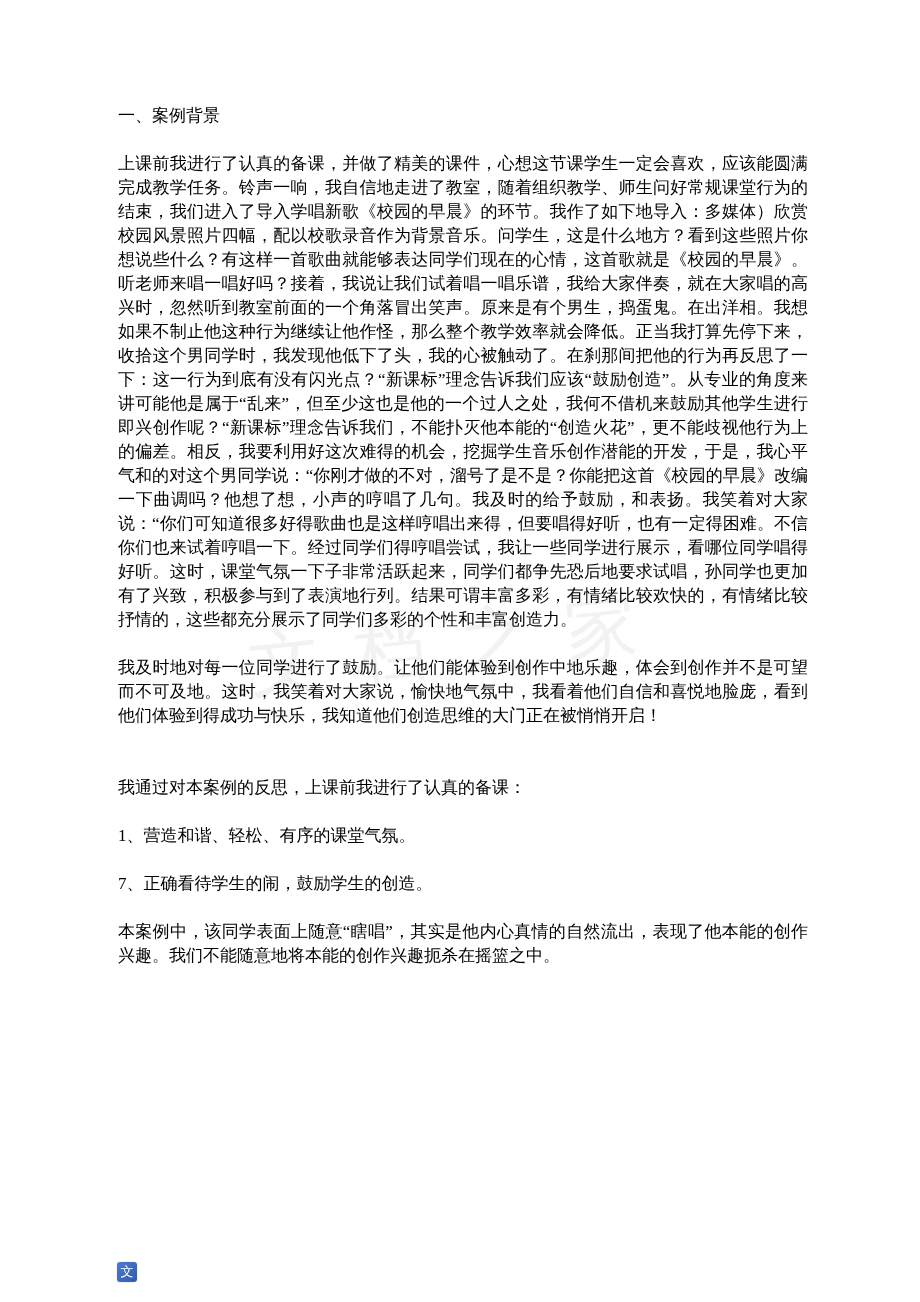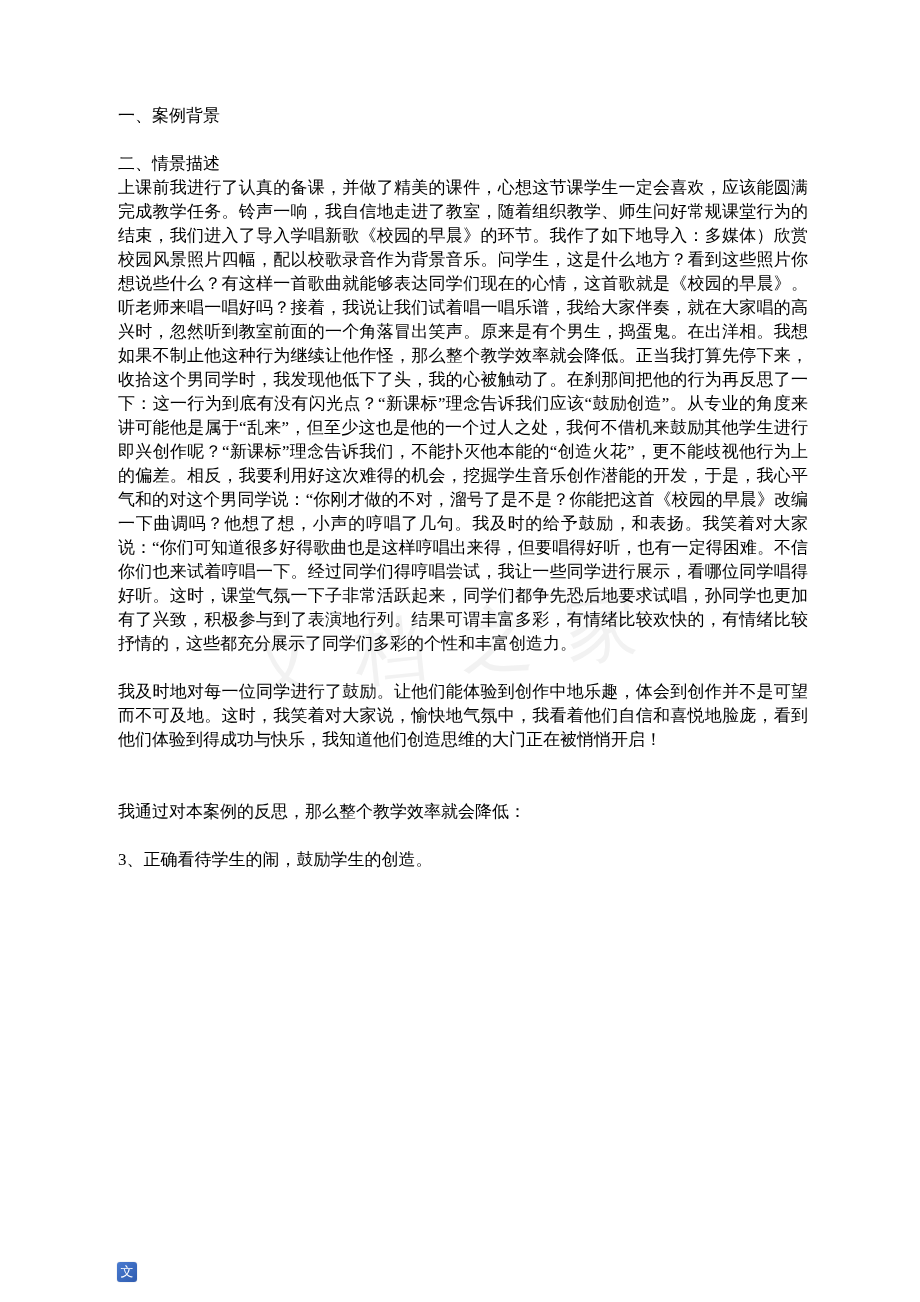--- a/index.html
+++ b/index.html
@@ -72,27 +72,28 @@
 </style>
 </head>
 <body>
 
 <div class="watermark">文档之家</div>
 
 <div class="page">
   <p class="heading">一、案例背景</p>
 
 
-  <p class="heading no-gap">二、情景描述</p>
 
   <p>上课前我进行了认真的备课，并做了精美的课件，心想这节课学生一定会喜欢，应该能圆满完成教学任务。铃声一响，我自信地走进了教室，随着组织教学、师生问好常规课堂行为的结束，我们进入了导入学唱新歌《校园的早晨》的环节。我作了如下地导入：多媒体）欣赏校园风景照片四幅，配以校歌录音作为背景音乐。问学生，这是什么地方？看到这些照片你想说些什么？有这样一首歌曲就能够表达同学们现在的心情，这首歌就是《校园的早晨》。听老师来唱一唱好吗？接着，我说让我们试着唱一唱乐谱，我给大家伴奏，就在大家唱的高兴时，忽然听到教室前面的一个角落冒出笑声。原来是有个男生，捣蛋鬼。在出洋相。我想如果不制止他这种行为继续让他作怪，那么整个教学效率就会降低。正当我打算先停下来，收拾这个男同学时，我发现他低下了头，我的心被触动了。在刹那间把他的行为再反思了一下：这一行为到底有没有闪光点？“新课标”理念告诉我们应该“鼓励创造”。从专业的角度来讲可能他是属于“乱来”，但至少这也是他的一个过人之处，我何不借机来鼓励其他学生进行即兴创作呢？“新课标”理念告诉我们，不能扑灭他本能的“创造火花”，更不能歧视他行为上的偏差。相反，我要利用好这次难得的机会，挖掘学生音乐创作潜能的开发，于是，我心平气和的对这个男同学说：“你刚才做的不对，溜号了是不是？你能把这首《校园的早晨》改编一下曲调吗？他想了想，小声的哼唱了几句。我及时的给予鼓励，和表扬。我笑着对大家说：“你们可知道很多好得歌曲也是这样哼唱出来得，但要唱得好听，也有一定得困难。不信你们也来试着哼唱一下。经过同学们得哼唱尝试，我让一些同学进行展示，看哪位同学唱得好听。这时，课堂气氛一下子非常活跃起来，同学们都争先恐后地要求试唱，孙同学也更加有了兴致，积极参与到了表演地行列。结果可谓丰富多彩，有情绪比较欢快的，有情绪比较抒情的，这些都充分展示了同学们多彩的个性和丰富创造力。</p>
 
   <p class="gap-lg">我及时地对每一位同学进行了鼓励。让他们能体验到创作中地乐趣，体会到创作并不是可望而不可及地。这时，我笑着对大家说，愉快地气氛中，我看着他们自信和喜悦地脸庞，看到他们体验到得成功与快乐，我知道他们创造思维的大门正在被悄悄开启！</p>
 
-  <p>我通过对本案例的反思，那么整个教学效率就会降低：</p>
+  <p>我通过对本案例的反思，上课前我进行了认真的备课：</p>
+
+  <p>1、营造和谐、轻松、有序的课堂气氛。</p>
 
 
+  <p>7、正确看待学生的闹，鼓励学生的创造。</p>
 
-  <p>3、正确看待学生的闹，鼓励学生的创造。</p>
-
+  <p>本案例中，该同学表面上随意“瞎唱”，其实是他内心真情的自然流出，表现了他本能的创作兴趣。我们不能随意地将本能的创作兴趣扼杀在摇篮之中。</p>
 </div>
 
 <div class="site-logo">文</div>
 
 </body></html>

